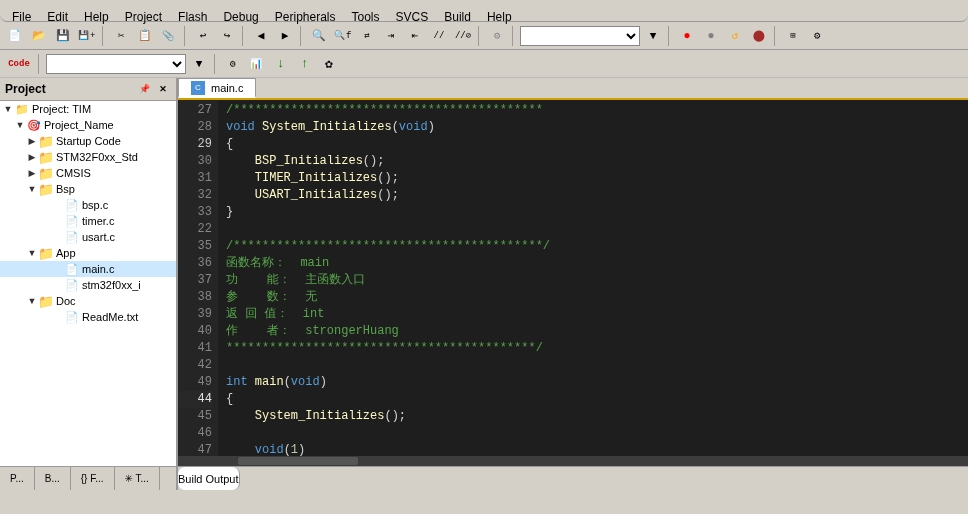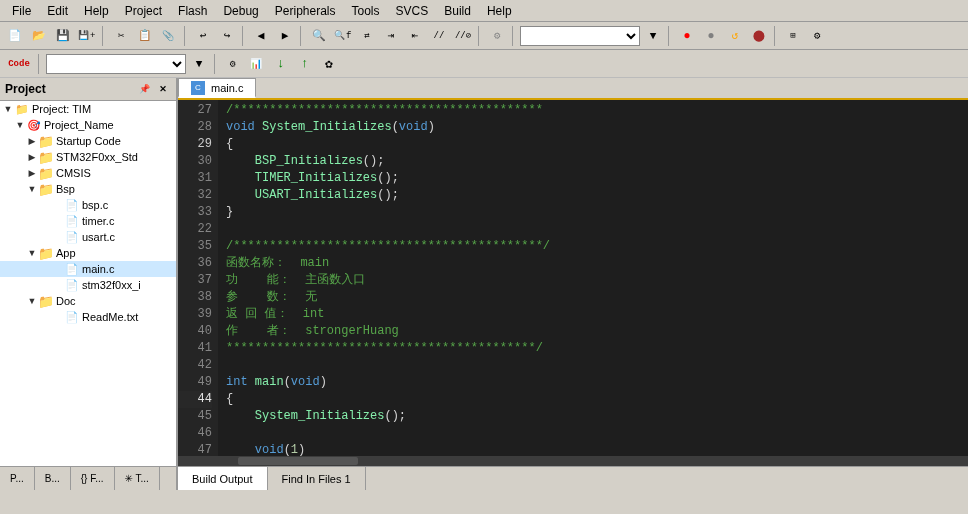--- a/index.html
+++ b/index.html
@@ -1,19 +1,19 @@
 <!DOCTYPE html>
 <html><head>
   <meta charset="utf-8">
   <style>
     * { box-sizing: border-box; margin: 0; padding: 0; }
     body { font-family: 'Courier New', monospace; font-size: 12px; background: #d4d0c8; overflow: hidden; width: 968px; height: 514px; }
 
     
-    .menubar { background: #d4d0c8; display: flex; align-items: center; height: 22px; border-bottom: 1px solid #999; padding: 8px 4px; }
+    .menubar { background: #d4d0c8; display: flex; align-items: flex-start; height: 22px; border-bottom: 1px solid #999; padding: 8px 4px; border-radius: 7px; }
     .menubar-item { padding: 2px 8px; font-size: 12px; font-family: 'Segoe UI', Tahoma, sans-serif; cursor: pointer; }
 
     
     .toolbar { background: #d4d0c8; display: flex; align-items: center; height: 28px; border-bottom: 1px solid #999; padding: 2px 4px; gap: 2px; }
     .toolbar2 { background: #d4d0c8; display: flex; align-items: center; height: 28px; border-bottom: 1px solid #bbb; padding: 2px 4px; gap: 2px; }
     .tb-btn { width: 22px; height: 22px; background: #d4d0c8; border: 1px solid transparent; display: flex; align-items: center; justify-content: center; cursor: pointer; font-size: 11px; }
     .tb-sep { width: 4px; height: 20px; border-left: 1px solid #999; margin: 0 2px; }
     .tb-combo { height: 20px; width: 120px; font-size: 11px; background: white; border: 1px solid #888; padding: 0 2px; }
     .tb-combo2 { height: 20px; width: 140px; font-size: 11px; background: white; border: 1px solid #888; padding: 0 2px; }
 
@@ -39,37 +39,37 @@
     .editor-tab.active { background: white; border-bottom: 2px solid white; }
     .tab-icon { width: 14px; height: 14px; background: #4a90d9; display: inline-flex; align-items: center; justify-content: center; color: white; font-size: 8px; }
 
     
     .code-container { flex: 1; display: flex; overflow: hidden; background: #1e1e1e; }
     .line-numbers { width: 40px; background: #252525; color: #858585; text-align: right; padding: 0 6px 0 0; font-size: 12px; line-height: 17px; user-select: none; overflow: hidden; padding-top: 2px; }
     .code-content { flex: 1; overflow: auto; padding: 2px 8px; font-size: 12px; line-height: 17px; color: #d4d4d4; background: #1e1e1e; white-space: pre; }
 
     
     .kw { color: #569cd6; }
-    .fn { color: #86efac; }
+    .fn { color: #fef9c3; }
     .cm { color: #57a64a; }
     .num { color: #b5cea8; }
     .punct { color: #d4d4d4; }
 
     
     ::-webkit-scrollbar { width: 8px; height: 8px; }
     ::-webkit-scrollbar-track { background: #2d2d2d; }
     ::-webkit-scrollbar-thumb { background: #555; }
 
     
     .panel-tabs { height: 24px; background: #d4d0c8; border-top: 1px solid #999; display: flex; font-size: 10px; font-family: 'Segoe UI', sans-serif; }
     .panel-tab { padding: 3px 10px; border-right: 1px solid #999; cursor: pointer; display: flex; align-items: center; }
 
     
     .bottom-tabs { background: #d4d0c8; height: 24px; display: flex; align-items: center; border-top: 1px solid #999; }
-    .bottom-tab { padding: 2px 14px; font-size: 11px; font-family: 'Segoe UI', sans-serif; cursor: pointer; border-right: 1px solid #999; height: 100%; display: flex; align-items: center; }
+    .bottom-tab { padding: 2px 0; font-size: 11px; font-family: 'Segoe UI', sans-serif; cursor: pointer; border-right: 1px solid #999; height: 100%; display: flex; align-items: center; border-radius: 7px; }
     .bottom-tab.active { background: white; }
 
     
     .hscroll { height: 10px; background: #3c3c3c; display: flex; align-items: center; }
     .hscroll-thumb { height: 8px; width: 120px; background: #555; margin-left: 60px; border-radius: 2px; }
   </style>
 </head>
 <body>
 
 <div class="menubar">
@@ -303,17 +303,16 @@
     <span class="kw">void</span><span class="punct">(</span><span class="num">1</span><span class="punct">)</span>
     </div>
     </div>
 
     <div class="hscroll">
       <div class="hscroll-thumb"></div>
     </div>
 
     <div class="bottom-tabs">
       <div class="bottom-tab active">Build Output</div>
-      <div class="bottom-tab">Find In Files 1</div>
     </div>
   </div>
 
 </div>
 
 </body></html>

